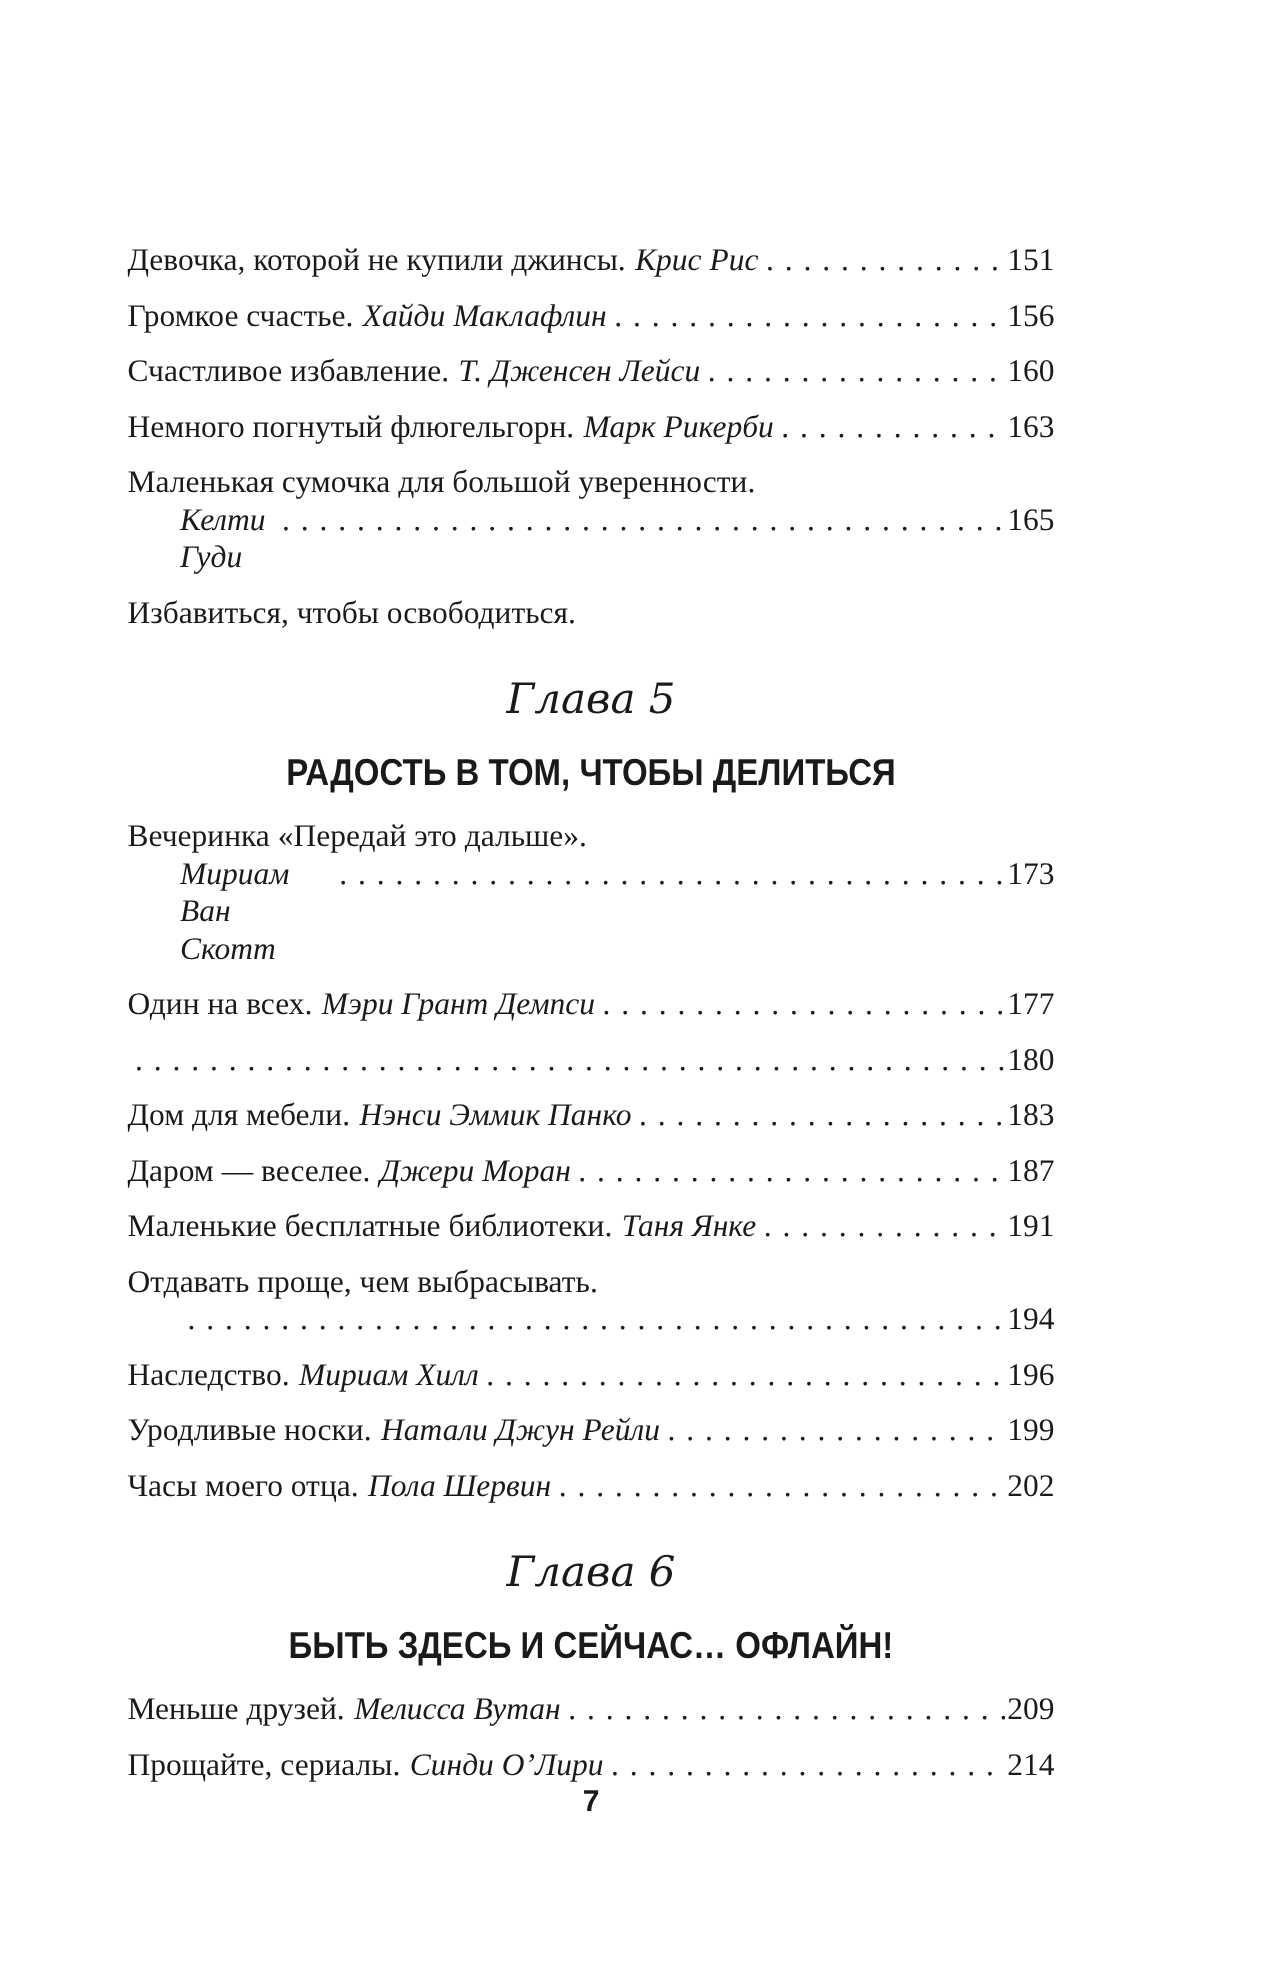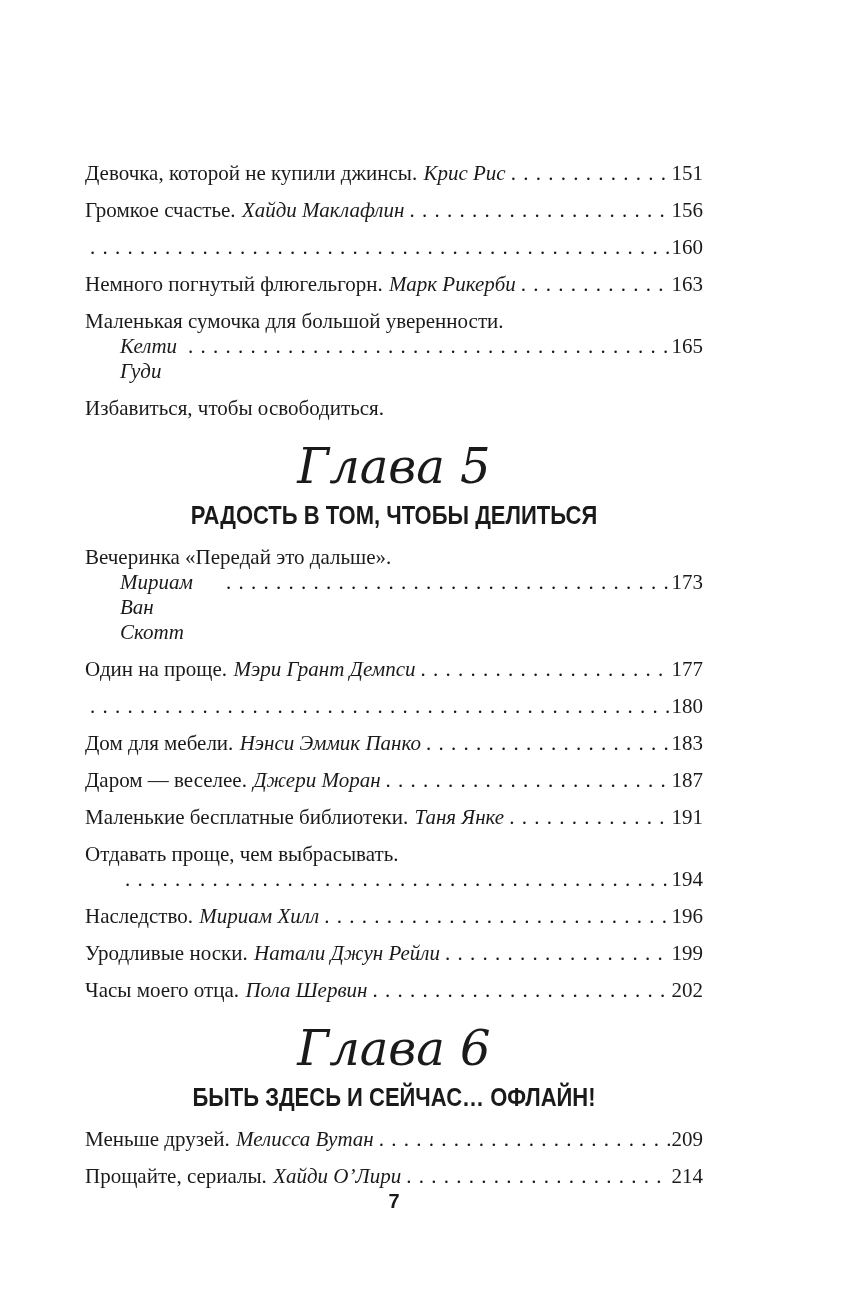--- a/index.html
+++ b/index.html
@@ -40,21 +40,21 @@
   .leader::after {
     content: ". . . . . . . . . . . . . . . . . . . . . . . . . . . . . . . . . . . . . . . . . . . . . . . . . . . . . . . . . . . . . . . . ";
     letter-spacing: 1px;
   }
   .pg { white-space: nowrap; }
   .chapter { text-align: center; margin: 20px 0 16px 0; }
   .chapter-label {
     font-family: "DejaVu Serif", serif;
     font-style: italic;
     font-weight: 400;
-    font-size: 48px;
+    font-size: 28px;
     line-height: 50px;
   }
   .chapter-title {
     display: block;
     font-family: "Liberation Sans", "DejaVu Sans", sans-serif;
     font-weight: 700;
     font-size: 25px;
     line-height: 28px;
     margin-top: 10px;
     transform: scaleX(0.88);
@@ -87,20 +87,21 @@
   <div class="toc-entry">
     <div class="row">
       <span class="text"><span class="title-part">Громкое счастье.</span><span class="author-part">Хайди Маклафлин</span></span>
       <span class="leader"></span>
       <span class="pg">156</span>
     </div>
   </div>
 
   <div class="toc-entry">
     <div class="row">
+      <span class="text"><span class="title-part">Счастливое избавление.</span><span class="author-part">Т. Дженсен Лейси</span></span>
       <span class="leader"></span>
       <span class="pg">160</span>
     </div>
   </div>
 
   <div class="toc-entry">
     <div class="row">
       <span class="text"><span class="title-part">Немного погнутый флюгельгорн.</span><span class="author-part">Марк Рикерби</span></span>
       <span class="leader"></span>
       <span class="pg">163</span>
@@ -129,21 +130,21 @@
     <div class="title-part">Вечеринка «Передай это дальше».</div>
     <div class="row indent">
       <span class="author-part">Мириам Ван Скотт</span>
       <span class="leader"></span>
       <span class="pg">173</span>
     </div>
   </div>
 
   <div class="toc-entry">
     <div class="row">
-      <span class="text"><span class="title-part">Один на проще.</span><span class="author-part">Мэри Грант Демпси</span></span>
+      <span class="text"><span class="title-part">Один на всех.</span><span class="author-part">Мэри Грант Демпси</span></span>
       <span class="leader"></span>
       <span class="pg">177</span>
     </div>
   </div>
 
   <div class="toc-entry">
     <div class="row">
       <span class="leader"></span>
       <span class="pg">180</span>
     </div>
@@ -213,20 +214,20 @@
   <div class="toc-entry">
     <div class="row">
       <span class="text"><span class="title-part">Меньше друзей.</span><span class="author-part">Мелисса Вутан</span></span>
       <span class="leader"></span>
       <span class="pg">209</span>
     </div>
   </div>
 
   <div class="toc-entry">
     <div class="row">
-      <span class="text"><span class="title-part">Прощайте, сериалы.</span><span class="author-part">Хайди О’Лири</span></span>
+      <span class="text"><span class="title-part">Прощайте, сериалы.</span><span class="author-part">Синди О’Лири</span></span>
       <span class="leader"></span>
       <span class="pg">214</span>
     </div>
   </div>
 </div>
   <div class="folio">7</div>
 </div>
 
 </body></html>

